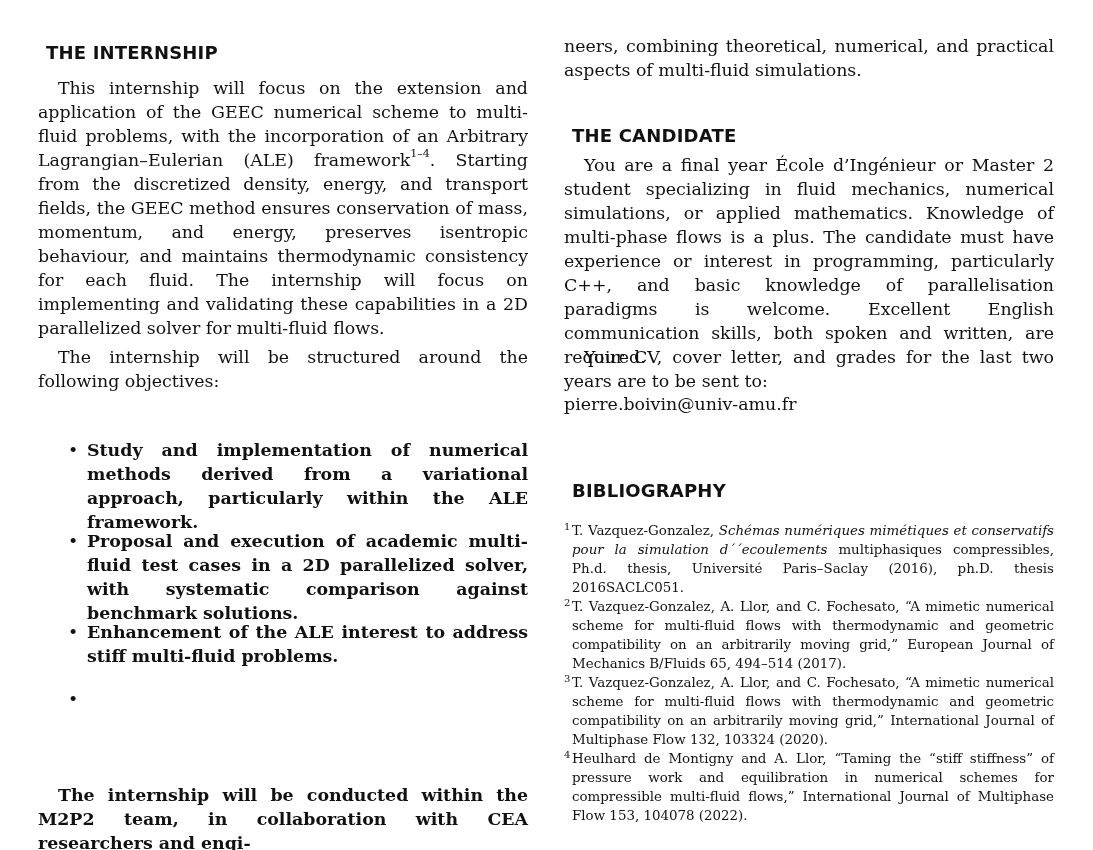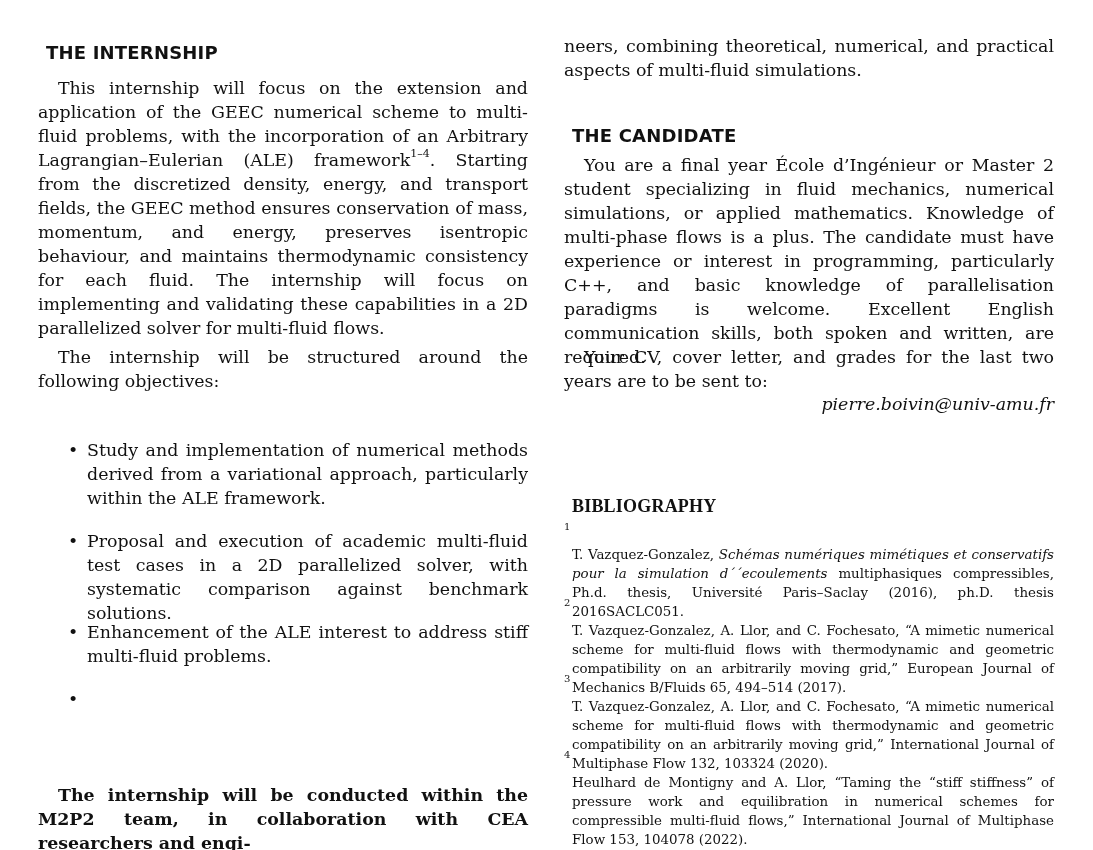--- a/index.html
+++ b/index.html
@@ -27,30 +27,30 @@
   }
   .indent { text-indent: 20px; }
   sup { font-size: 11px; line-height: 0; position: relative; top: -2px; vertical-align: super; }
   ul.objectives { list-style: none; margin: 0; padding: 0; position: absolute; width: 490px; }
   ul.objectives li {
     position: absolute; left: 0; width: 490px;
     font-family: "DejaVu Serif", "Liberation Serif", serif;
     font-size: 17.4px; line-height: 24px; text-align: justify;
   }
   ul.objectives li .bullet { position: absolute; left: 30px; top: 0; }
-  ul.objectives li .item-text { display: block; margin-left: 49px; }
-  .email { font-style: italic; display: block; text-align: right; }
+  ul.objectives li .item-text { display: block; margin-left: 49px; font-weight: bold; }
+  .email { display: block; text-align: left; }
   .bib {
     position: absolute; width: 490px;
     font-family: "DejaVu Serif", "Liberation Serif", serif;
     font-size: 13.4px; line-height: 19px; text-align: justify;
   }
   .bib-entry { position: absolute; left: 0; width: 490px; }
   .bib-entry .num { position: absolute; left: 0; top: -4px; font-size: 10px; }
-  .bib-entry .txt { display: block; margin-left: 8px; margin-top: 24px; }
+  .bib-entry .txt { display: block; margin-left: 8px; }
   .bib-entry i { font-style: italic; }
   .bib-entry b { font-weight: normal; }
 </style>
 </head>
 <body>
 
 <div class="col col-left">
   <h2 class="heading" style="top:34px;left:0;">THE INTERNSHIP</h2>
 
   <p class="body-text indent" style="top:76px;left:0;"><span>This internship will focus on the extension and application of the GEEC numerical scheme to multi-fluid problems, with the incorporation of an Arbitrary Lagrangian–Eulerian (ALE) framework</span><sup>1–4</sup><span>. Starting from the discretized density, energy, and transport fields, the GEEC method ensures conservation of mass, momentum, and energy, preserves isentropic behaviour, and maintains thermodynamic consistency for each fluid. The internship will focus on implementing and validating these capabilities in a 2D parallelized solver for multi-fluid flows.</span></p>
@@ -84,21 +84,21 @@
   <h2 class="heading" style="top:117px;left:0;">THE CANDIDATE</h2>
 
   <p class="body-text indent" style="top:153px;left:0;">You are a final year École d’Ingénieur or Master 2 student specializing in fluid mechanics, numerical simulations, or applied mathematics. Knowledge of multi-phase flows is a plus. The candidate must have experience or interest in programming, particularly C++, and basic knowledge of parallelisation paradigms is welcome. Excellent English communication skills, both spoken and written, are required.</p>
 
   <p class="body-text indent" style="top:345px;left:0;">Your CV, cover letter, and grades for the last two years are to be sent to:</p>
 
   <div class="body-text" style="top:392px;left:0;">
     <a class="email">pierre.boivin@univ-amu.fr</a>
   </div>
 
-  <h2 class="heading" style="top:488px;left:0;font-family:Liberation Serif, serif;">BIBLIOGRAPHY</h2>
+  <h2 class="heading" style="top:472px;left:0;">BIBLIOGRAPHY</h2>
 
   <div class="bib" style="top:521px;left:0;">
     <div class="bib-entry" style="top:0;">
       <span class="num">1</span>
       <span class="txt"><span>T. Vazquez-Gonzalez, </span><i>Schémas numériques mimétiques et conservatifs pour la simulation d´´ecoulements</i><span> multiphasiques compressibles, Ph.d. thesis, Université Paris–Saclay (2016), ph.D. thesis 2016SACLC051.</span></span>
     </div>
     <div class="bib-entry" style="top:76px;">
       <span class="num">2</span>
       <span class="txt"><span>T. Vazquez-Gonzalez, A. Llor, and C. Fochesato, “A mimetic numerical scheme for multi-fluid flows with thermodynamic and geometric compatibility on an arbitrarily moving grid,” European Journal of Mechanics B/Fluids </span><b>65</b><span>, 494–514 (2017).</span></span>
     </div>

